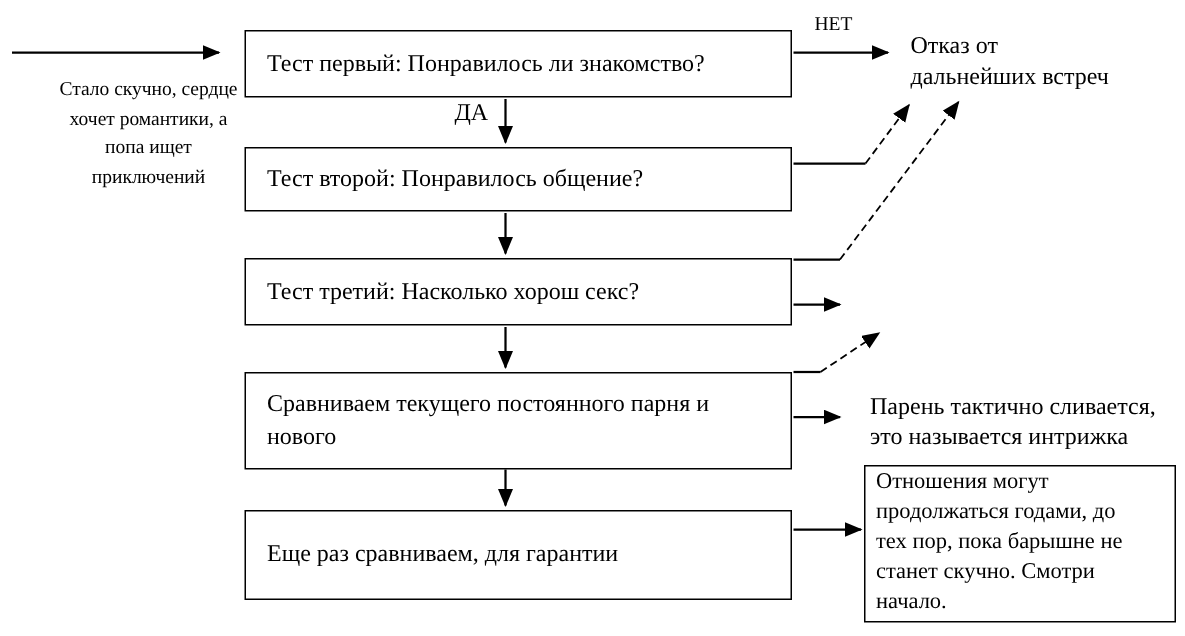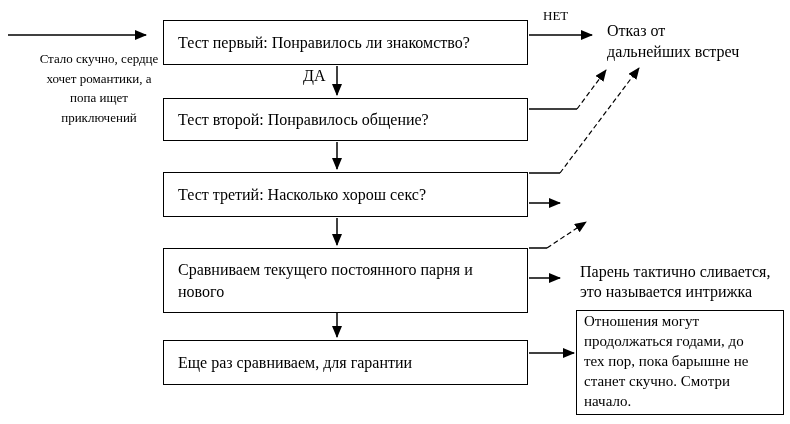--- a/index.html
+++ b/index.html
@@ -34,21 +34,21 @@
     padding-right: 6px;
     font-size: 16px;
     line-height: 22px;
   }
   .box span { white-space: pre-line; }
   .flowbox { left: 163px; width: 365px; }
   .b1 { top: 20px;  height: 45px; }
   .b2 { top: 98px;  height: 43px; font-family: Liberation Serif, serif; }
   .b3 { top: 172px; height: 45px; align-items: center; }
   .b4 { top: 248px; height: 65px; font-family: Liberation Serif, serif; }
-  .b5 { top: 340px; height: 45px; }
+  .b5 { top: 340px; height: 60px; }
   .outcome {
     left: 576px;
     top: 310px;
     width: 208px;
     height: 105px;
     align-items: flex-end;
     padding: 3px 6px 3px 7px;
     font-size: 15px;
     line-height: 20px;
   }

